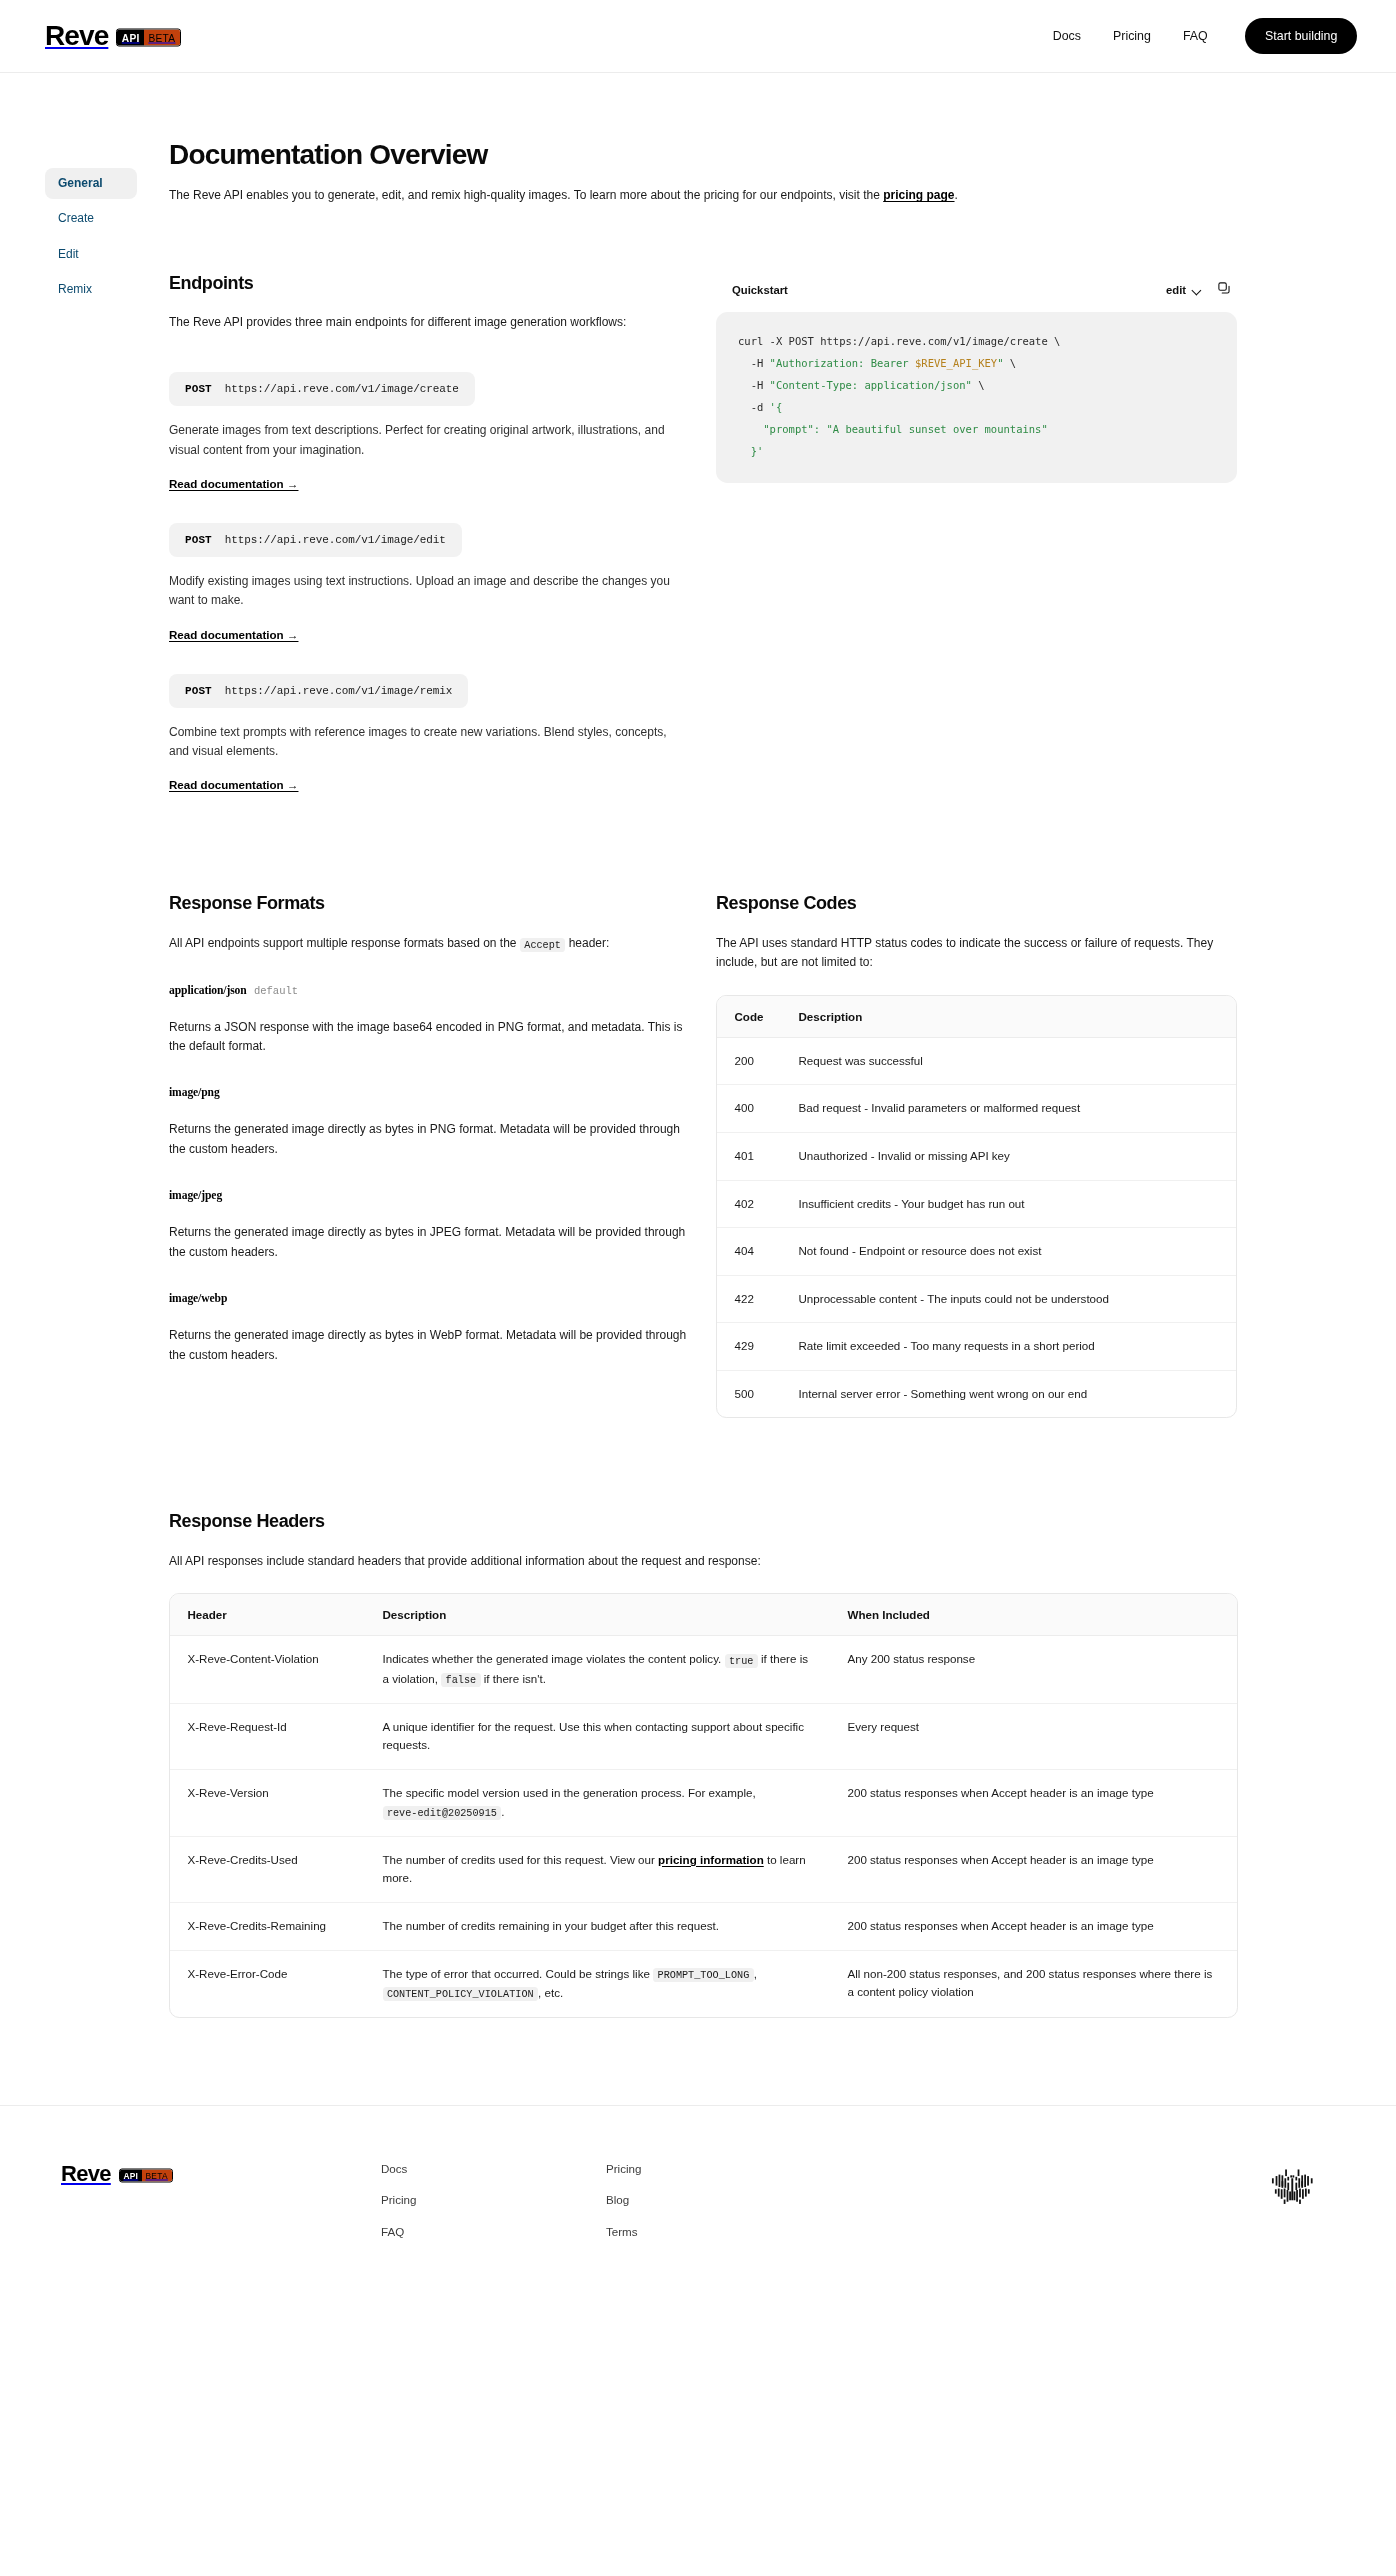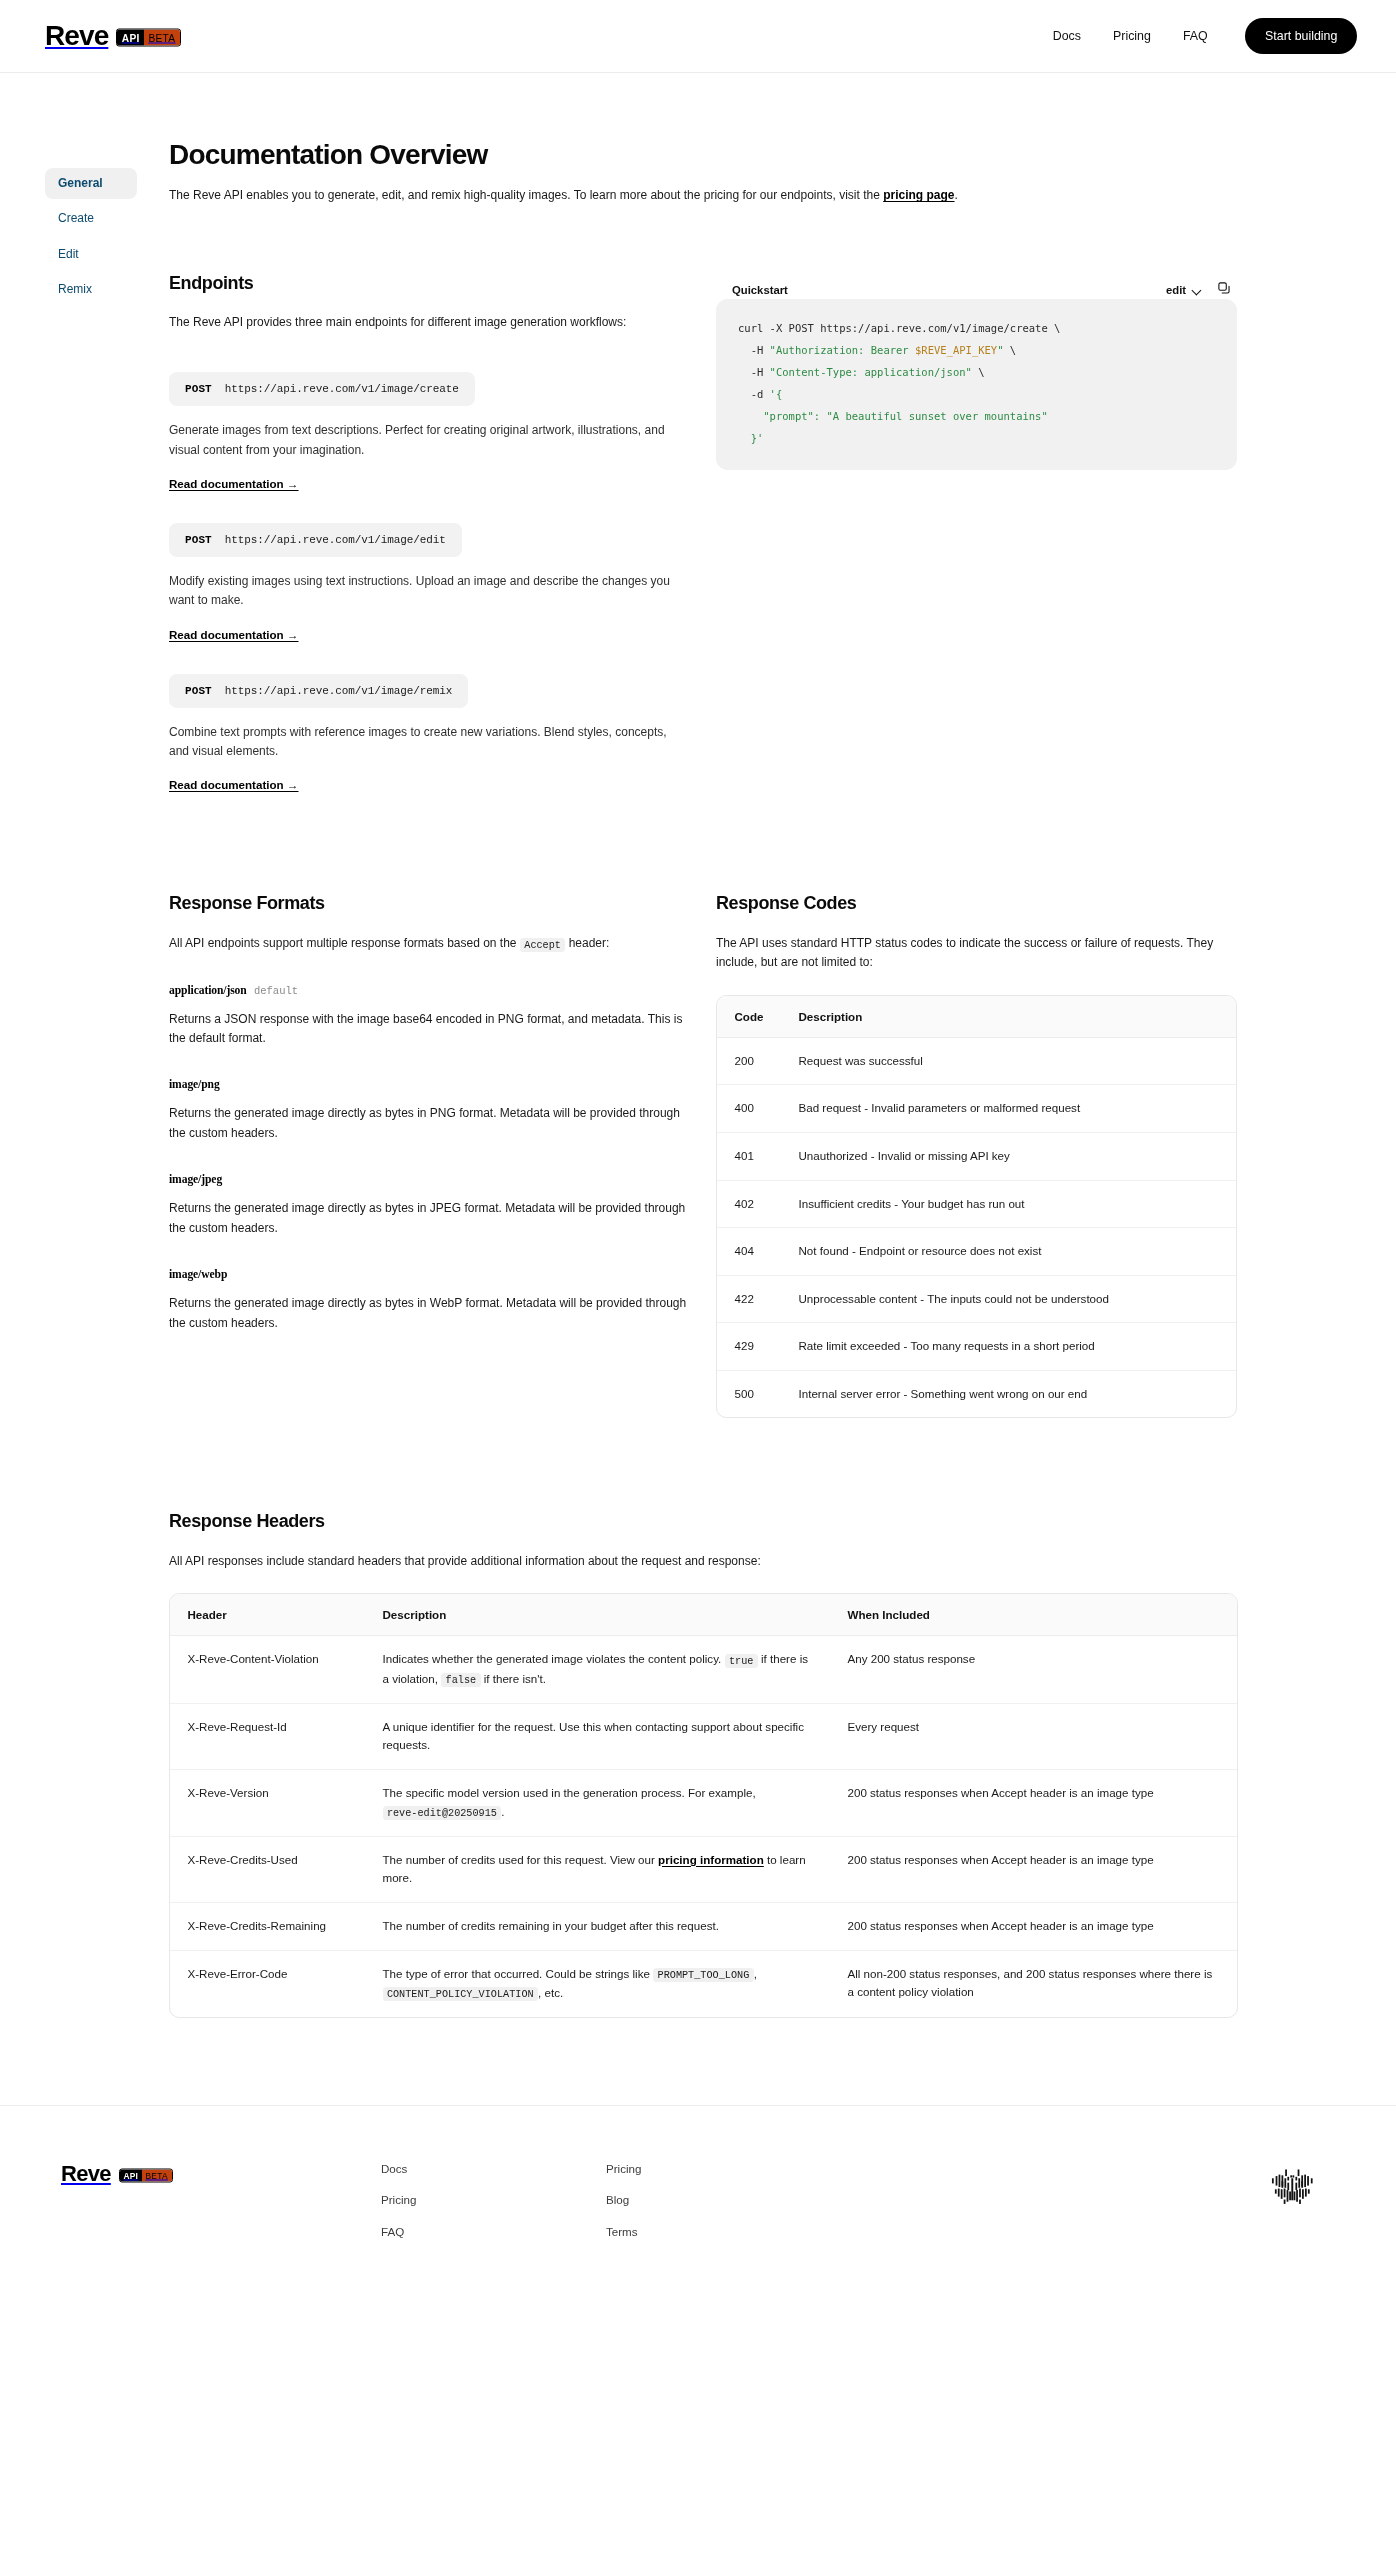--- a/index.html
+++ b/index.html
@@ -202,21 +202,21 @@
     text-decoration: underline;
     text-underline-offset: 2.2px;
   }
 
   
   .quickstart { margin-top: 8.7px; }
   .qs-head {
     display: flex;
     align-items: center;
     padding: 0 4.4px 0 16px;
-    margin-bottom: 0;
+    margin-bottom: 13px;
   }
   .qs-title { font-size: 11.3px; font-weight: 700; color: #111; }
   .qs-tools { margin-left: auto; display: flex; align-items: center; gap: 14.5px; }
   .qs-lang {
     display: inline-flex; align-items: center; gap: 6.5px;
     font-size: 11.3px; font-weight: 700; color: #111;
     background: none; border: none; cursor: pointer; font-family: inherit;
   }
   .chev { width: 8px; height: 8px; display: inline-block; position: relative; }
   .chev::before {
@@ -269,21 +269,21 @@
     font-family: "Liberation Mono", "DejaVu Sans Mono", monospace;
     font-size: 10.5px;
     color: #8a8a8a;
     margin-left: 7.3px;
     font-weight: 400;
   }
   .fmt-desc {
     font-size: 12px;
     line-height: 1.62;
     color: #1a1a1a;
-    margin-top: 13px;
+    margin-top: 21px;
     max-width: 521px;
   }
 
   
   .tbl-wrap {
     border: 0.7px solid #e7e7e7;
     border-radius: 10.2px;
     overflow: hidden;
     margin-top: 22px;
     background: #fff;

